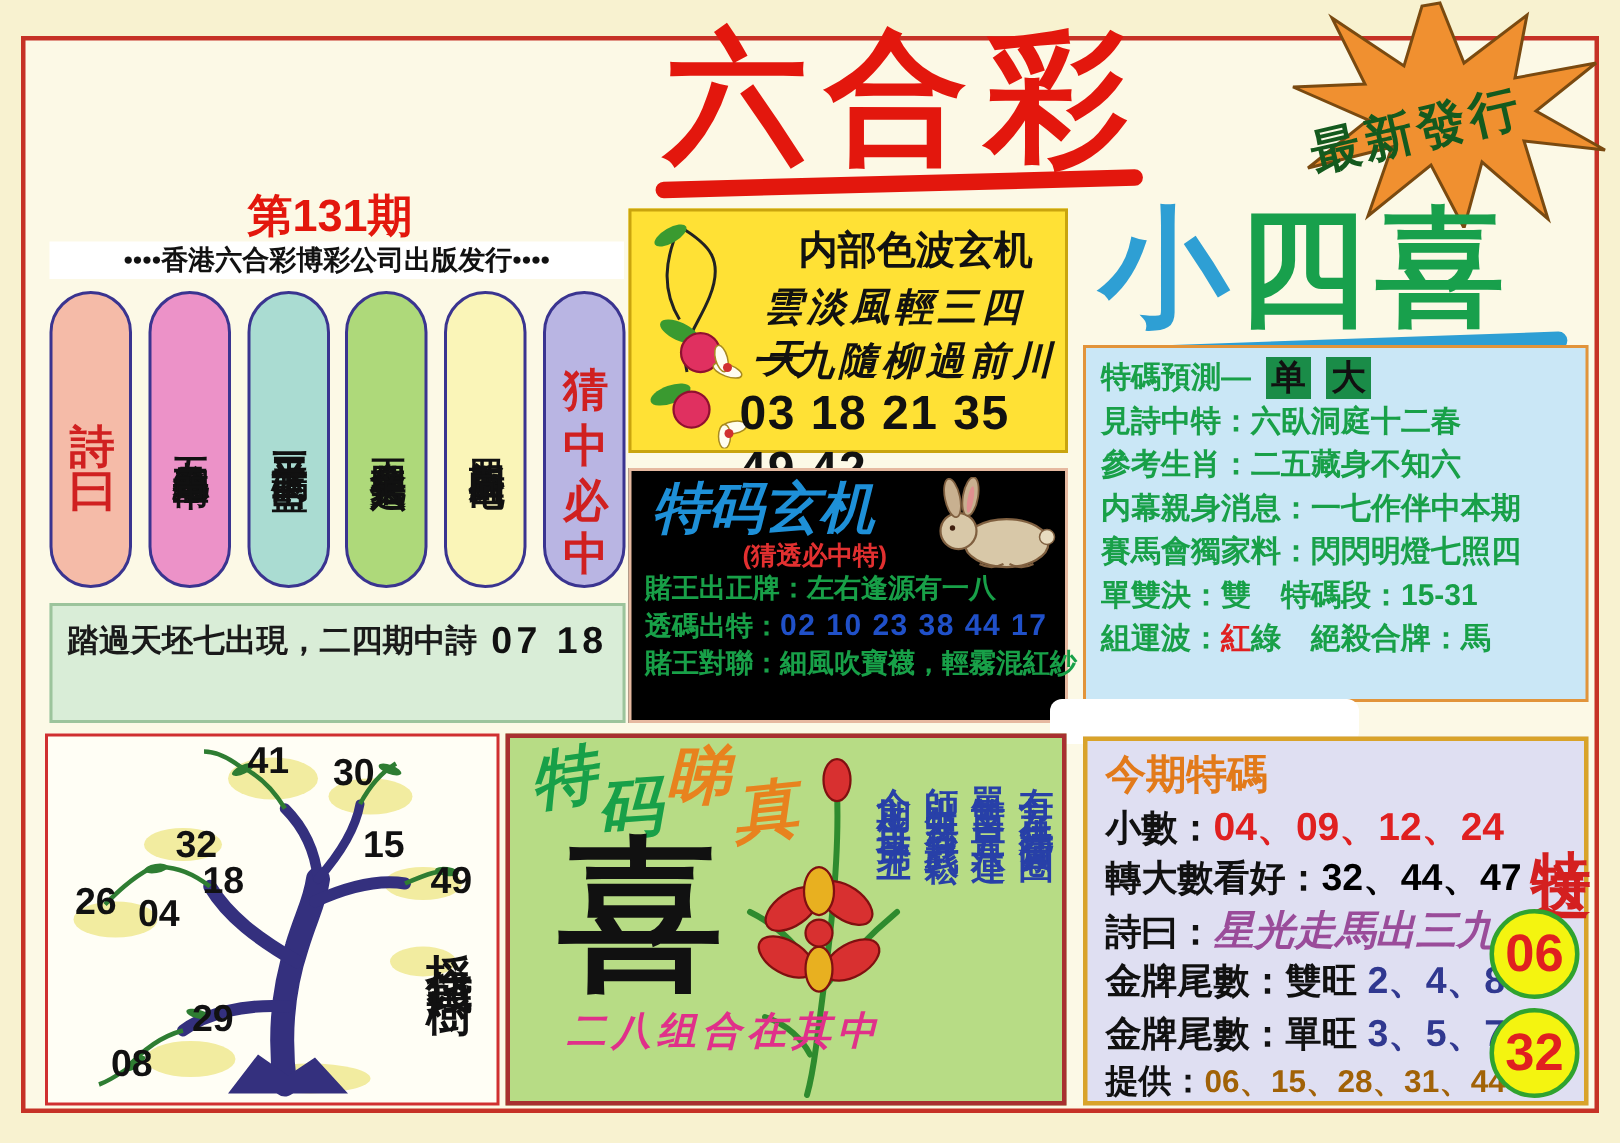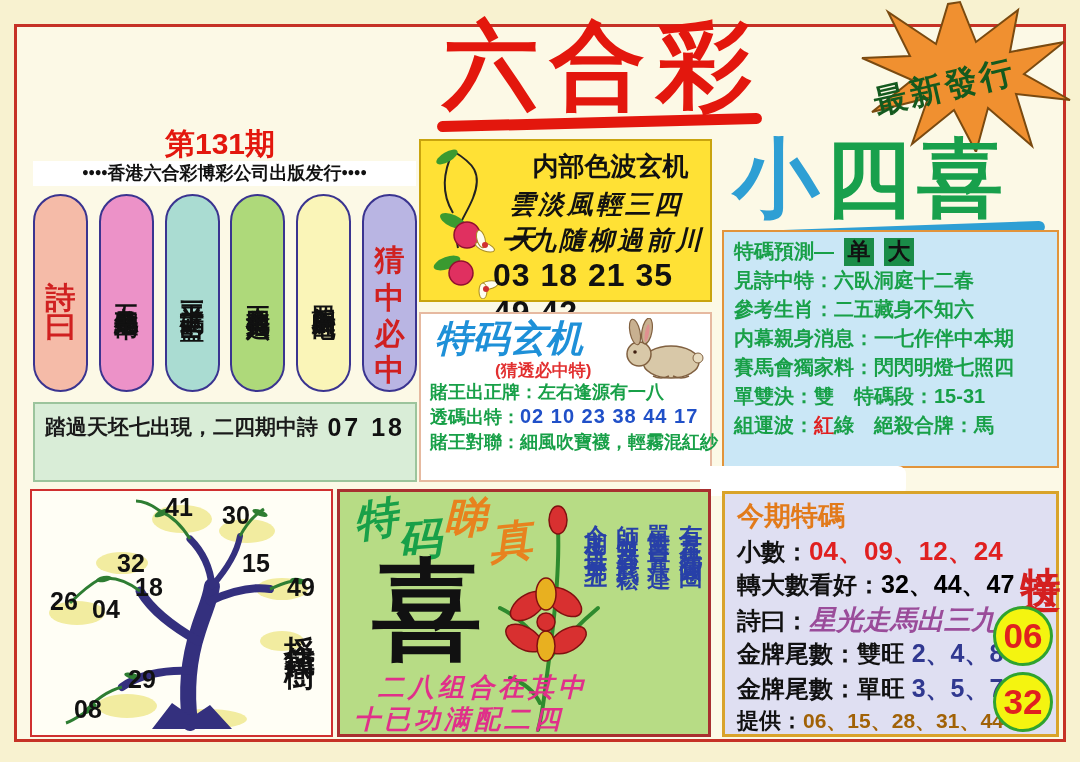--- a/index.html
+++ b/index.html
@@ -49,21 +49,21 @@
               border:2px solid #C9A40E;box-sizing:border-box;}
   .yb-flower{left:2px;top:2px;width:92px;height:156px;}
   .yb-title{left:92px;top:8px;width:195px;text-align:center;font-weight:bold;font-size:26px;color:#111;}
   .yb-poem{font-family:"Liberation Serif",serif;font-weight:bold;font-style:italic;
            font-size:26px;color:#111;letter-spacing:3px;}
   .yb-poem1{left:88px;top:46px;}
   .yb-poem2{left:80px;top:82px;}
   .yb-nums{left:72px;top:116px;width:215px;font-weight:bold;font-size:32px;color:#111;letter-spacing:1px;}
 
   
-  .pink-box{left:419px;top:312px;width:293px;height:170px;background:#ffffff;
+  .pink-box{left:419px;top:312px;width:293px;height:170px;background:#000000;
             border:2px solid #E6B9A0;box-sizing:border-box;}
   .pk-title{left:14px;top:0px;font-family:"Liberation Serif",serif;font-weight:bold;
             font-style:italic;font-size:37px;color:#1E90D8;}
   .pk-sub{left:74px;top:45px;font-weight:bold;font-size:17px;color:#E23030;}
   .rabbit-svg{left:192px;top:4px;width:92px;height:62px;}
   .pk-lines{left:9px;top:66px;width:278px;}
   .pk-line{height:25px;font-weight:bold;font-size:18px;color:#18A048;white-space:nowrap;}
   .pk-line .v-blue{color:#2050C8;font-size:20px;letter-spacing:1px;}
 
   
@@ -331,19 +331,18 @@
         <ellipse cx="48" cy="108" rx="20" ry="11" fill="#D83030" transform="rotate(-35 48 108)"></ellipse>
         <ellipse cx="84" cy="104" rx="20" ry="11" fill="#D83030" transform="rotate(35 84 104)"></ellipse>
         <ellipse cx="44" cy="140" rx="20" ry="11" fill="#D83030" transform="rotate(30 44 140)"></ellipse>
         <ellipse cx="88" cy="142" rx="20" ry="11" fill="#D83030" transform="rotate(-30 88 142)"></ellipse>
         <ellipse cx="66" cy="96" rx="10" ry="16" fill="#E8B020"></ellipse>
         <ellipse cx="66" cy="148" rx="9" ry="15" fill="#E8B020"></ellipse>
       </g>
       <circle cx="66" cy="124" r="9" fill="#D83030" stroke="#801010" stroke-width="1.5"></circle>
     </svg>
     <div class="gb-pink gb-pink1">二八组合在其中</div>
-    <div class="gb-pink gb-pink2">十已功满配二四</div>
     <div class="gb-col gb-c0">今期生肖排弟五</div>
     <div class="gb-col gb-c1">師出無名拜武鬆</div>
     <div class="gb-col gb-c2">單雙自喜三八連</div>
     <div class="gb-col gb-c3">有言在先猜圓圈</div>
   </div>
 </div>
 
 </body></html>

